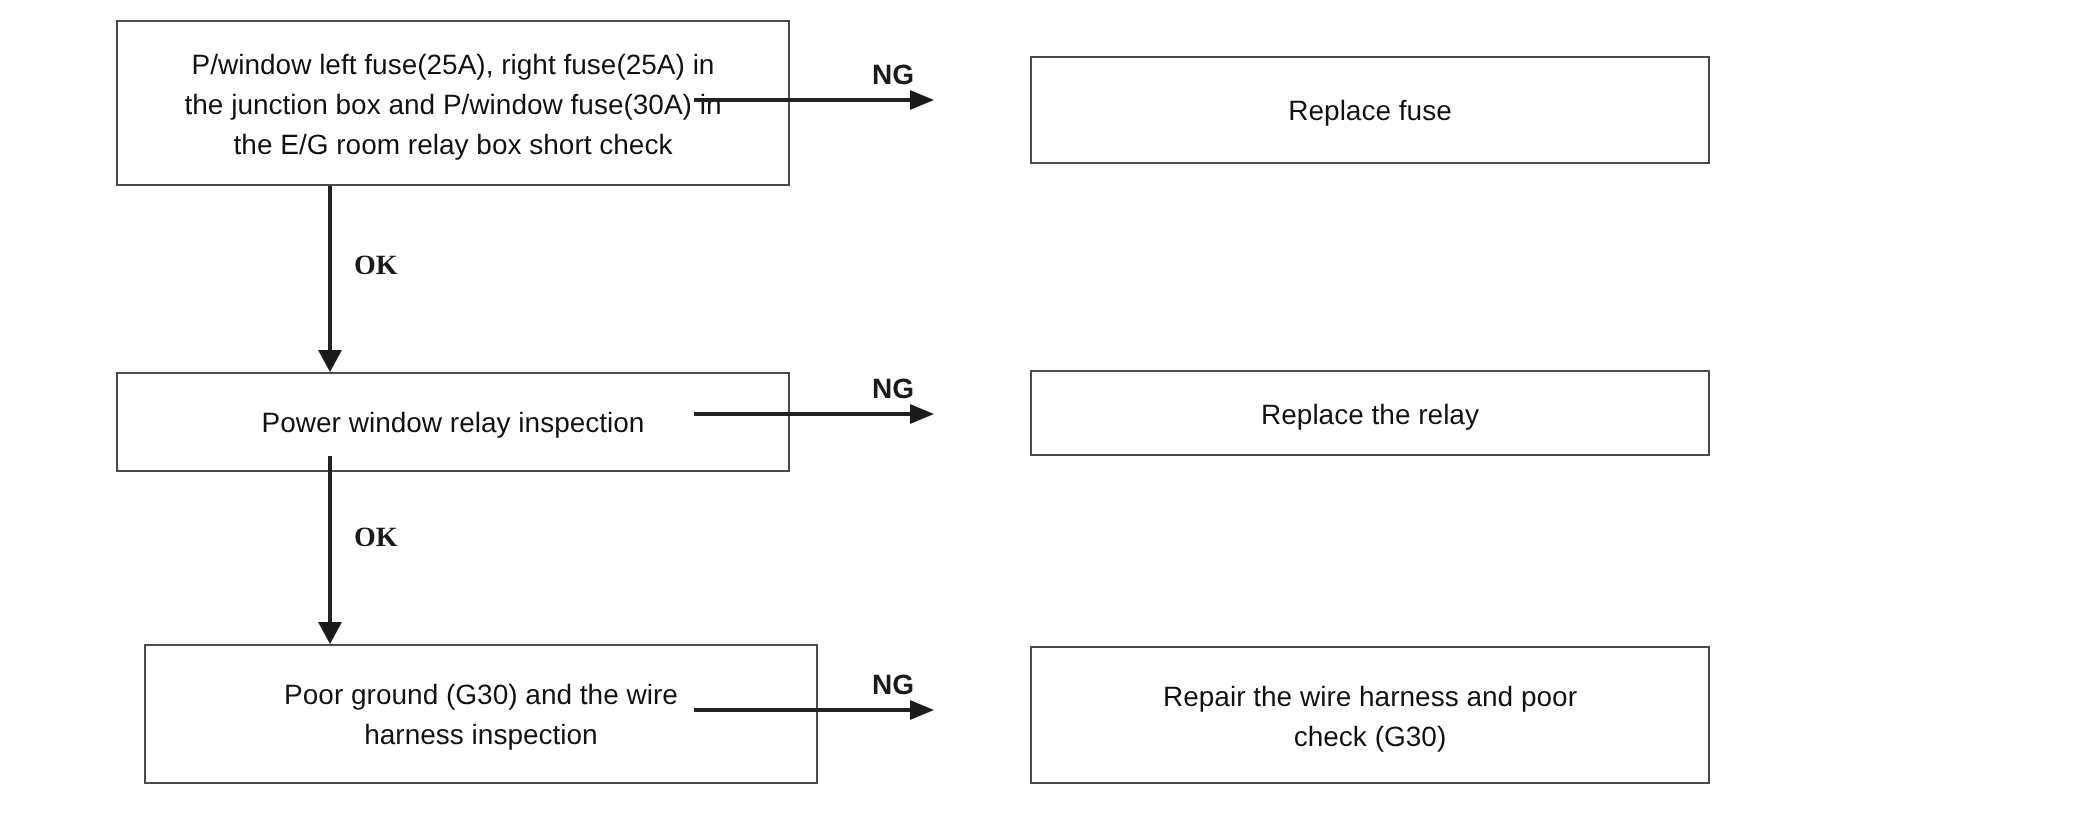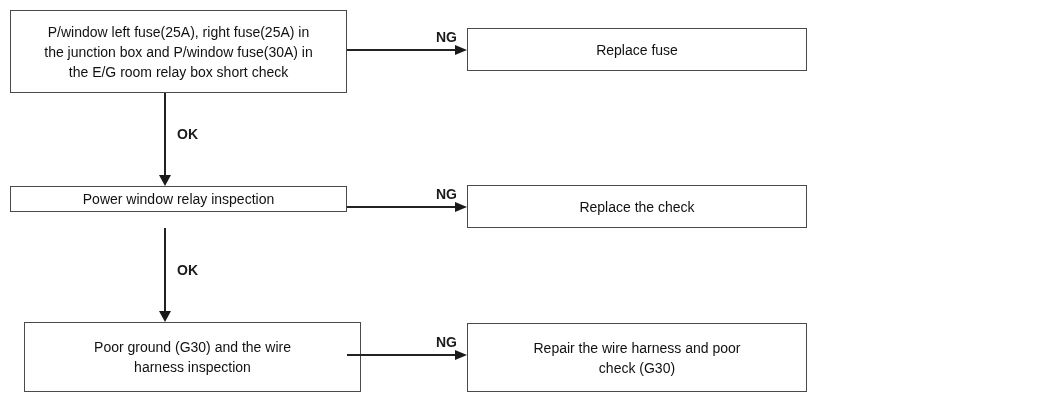--- a/index.html
+++ b/index.html
@@ -17,55 +17,56 @@
     box-sizing: border-box;
     border: 1px solid #4a4a4a;
     background: #ffffff;
     display: flex;
     align-items: center;
     justify-content: center;
     text-align: center;
     font-size: 14px;
     line-height: 20px;
     white-space: pre-line;
+    margin-left: 48px;
   }
   .lbl {
     position: absolute;
     font-weight: bold;
     font-size: 14px;
     line-height: 16px;
     text-align: right;
     color: #1a1a1a;
   }
-  .ok-lbl { text-align: center; }
+  .ok-lbl { text-align: center; font-family: Liberation Serif, serif; }
   .hline { position: absolute; height: 2px; background: #222222; }
   .vline { position: absolute; width: 2px; background: #222222; }
   .arr-r {
     position: absolute; width: 0; height: 0;
     border-top: 5px solid transparent;
     border-bottom: 5px solid transparent;
     border-left: 12px solid #1a1a1a;
   }
   .arr-d {
     position: absolute; width: 0; height: 0;
     border-left: 6px solid transparent;
     border-right: 6px solid transparent;
     border-top: 11px solid #1a1a1a;
   }
   
   .box-check-1  { left: 10px;  top: 10px;  width: 337px; height: 83px; }
-  .box-action-1 { left: 467px; top: 28px;  width: 340px; height: 43px; }
+  .box-action-1 { left: 467px; top: 28px;  width: 340px; height: 54px; }
   .hline-1      { left: 347px; top: 49px;  width: 110px; }
   .arrr-1       { left: 455px; top: 45px; }
   .ng-1         { left: 347px; top: 29px;  width: 110px; }
   .vline-1      { left: 164px; top: 93px;  height: 82px; }
   .arrd-1       { left: 159px; top: 175px; }
   .ok-1         { left: 177px; top: 126px; }
   
-  .box-check-2  { left: 10px;  top: 186px; width: 337px; height: 26px; }
+  .box-check-2  { left: 10px;  top: 186px; width: 337px; height: 50px; }
   .box-action-2 { left: 467px; top: 185px; width: 340px; height: 43px; }
   .hline-2      { left: 347px; top: 206px; width: 110px; }
   .arrr-2       { left: 455px; top: 202px; }
   .ng-2         { left: 347px; top: 186px; width: 110px; }
   .vline-2      { left: 164px; top: 228px; height: 83px; }
   .arrd-2       { left: 159px; top: 311px; }
   .ok-2         { left: 177px; top: 262px; }
   
   .box-check-3  { left: 24px;  top: 322px; width: 337px; height: 70px; }
   .box-action-3 { left: 467px; top: 323px; width: 340px; height: 69px; }
@@ -93,21 +94,21 @@
   <div class="arr-d arrd-1"></div>
   <div class="lbl ok-lbl ok-1">OK</div>
 
   <div class="box box-check-2">
     <span>Power window relay inspection</span>
   </div>
   <div class="lbl ng-2">NG</div>
   <div class="hline hline-2"></div>
   <div class="arr-r arrr-2"></div>
   <div class="box box-action-2">
-    <span>Replace the check</span>
+    <span>Replace the relay</span>
   </div>
   <div class="vline vline-2"></div>
   <div class="arr-d arrd-2"></div>
   <div class="lbl ok-lbl ok-2">OK</div>
 
   <div class="box box-check-3">
     <span>Poor ground (G30) and the wire
 harness inspection</span>
   </div>
   <div class="lbl ng-3">NG</div>

